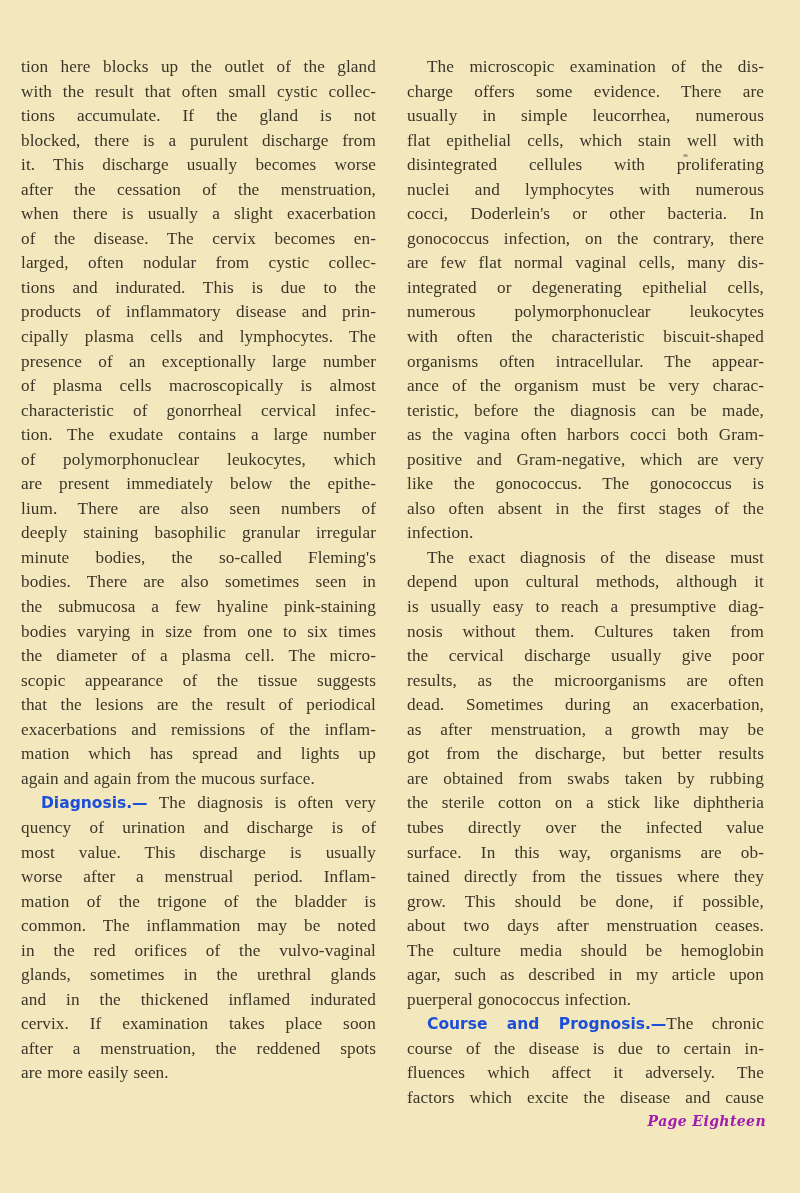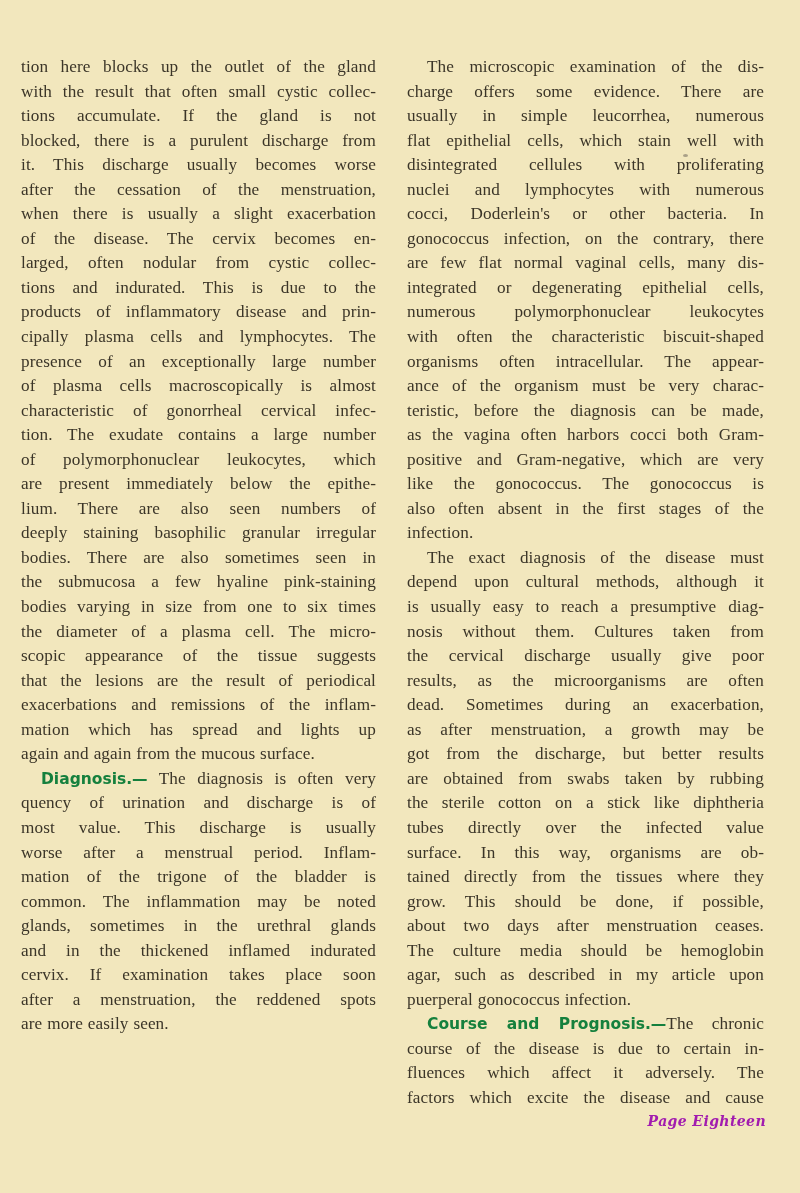--- a/index.html
+++ b/index.html
@@ -46,21 +46,21 @@
     text-align-last: left;
   }
   .line.indented {
     padding-left: 20px;
   }
   .heading {
     font-family: "DejaVu Sans", "Liberation Sans", sans-serif;
     font-weight: bold;
     font-size: 15.5px;
     letter-spacing: 0px;
-    color: #15803d;
+    color: #1d4ed8;
   }
   .footer {
     position: absolute;
     right: 34px;
     top: 1113px;
     font-family: "DejaVu Serif", "Liberation Serif", serif;
     font-style: italic;
     font-weight: bold;
     font-size: 14px;
     color: #a21caf;
@@ -94,38 +94,40 @@
         <span class="line">products of inflammatory disease and prin-</span>
         <span class="line">cipally plasma cells and lymphocytes. The</span>
         <span class="line">presence of an exceptionally large number</span>
         <span class="line">of plasma cells macroscopically is almost</span>
         <span class="line">characteristic of gonorrheal cervical infec-</span>
         <span class="line">tion.  The exudate contains a large number</span>
         <span class="line">of polymorphonuclear leukocytes, which</span>
         <span class="line">are present immediately below the epithe-</span>
         <span class="line">lium.  There are also seen numbers of</span>
         <span class="line">deeply staining basophilic granular irregular</span>
+        <span class="line">minute bodies, the so-called Fleming's</span>
         <span class="line">bodies.  There are also sometimes seen in</span>
         <span class="line">the submucosa a few hyaline pink-staining</span>
         <span class="line">bodies varying in size from one to six times</span>
         <span class="line">the diameter of a plasma cell.  The micro-</span>
         <span class="line">scopic appearance of the tissue suggests</span>
         <span class="line">that the lesions are the result of periodical</span>
         <span class="line">exacerbations and remissions of the inflam-</span>
         <span class="line">mation which has spread and lights up</span>
         <span class="line last">again and again from the mucous surface.</span>
       </div>
     <div>
       <span class="line indented"><span class="heading">Diagnosis.—</span><span> The diagnosis is often very</span></span>
       <div id="diagnosis-lines">
           <span class="line">quency of urination and discharge is of</span>
           <span class="line">most value.  This discharge is usually</span>
           <span class="line">worse after a menstrual period.  Inflam-</span>
           <span class="line">mation of the trigone of the bladder is</span>
           <span class="line">common.  The inflammation may be noted</span>
+          <span class="line">in the red orifices of the vulvo-vaginal</span>
           <span class="line">glands, sometimes in the urethral glands</span>
           <span class="line">and in the thickened inflamed indurated</span>
           <span class="line">cervix.  If examination takes place soon</span>
           <span class="line">after a menstruation, the reddened spots</span>
           <span class="line last">are more easily seen.</span>
         </div>
     </div>
   </div>
 
   <div class="column col-right">

